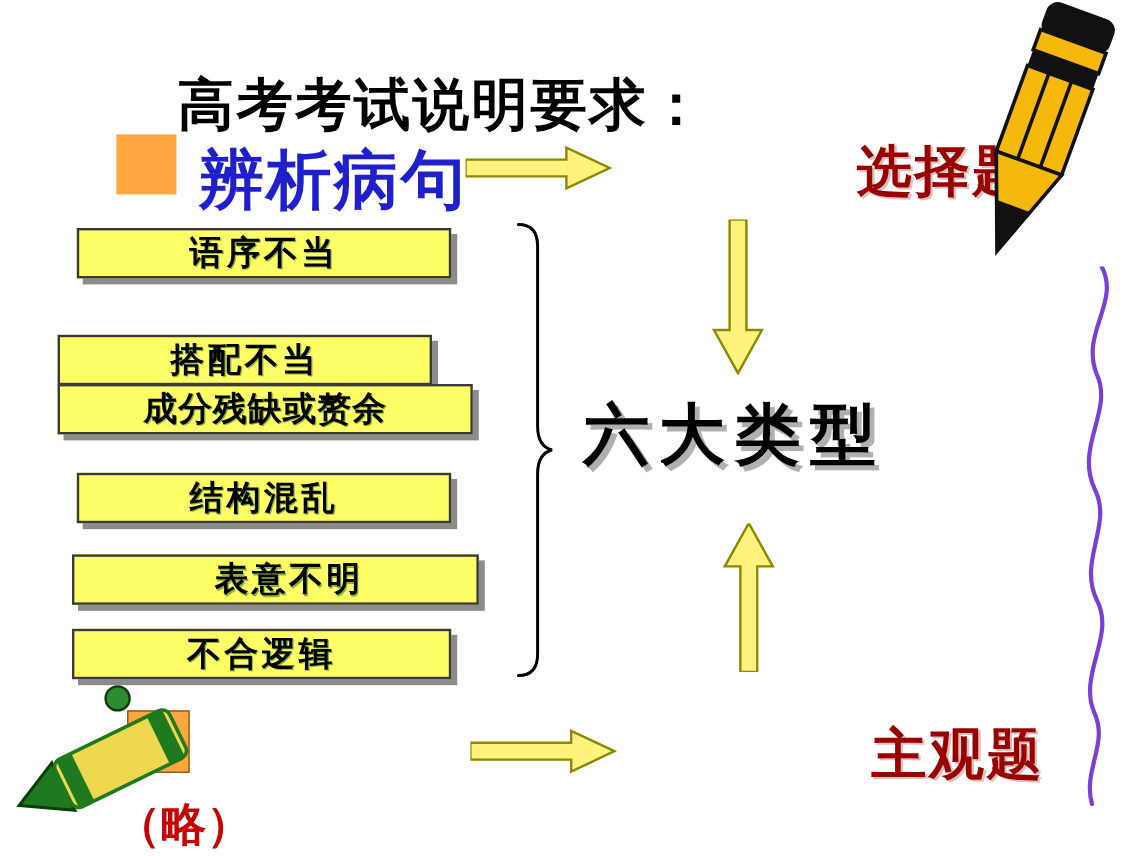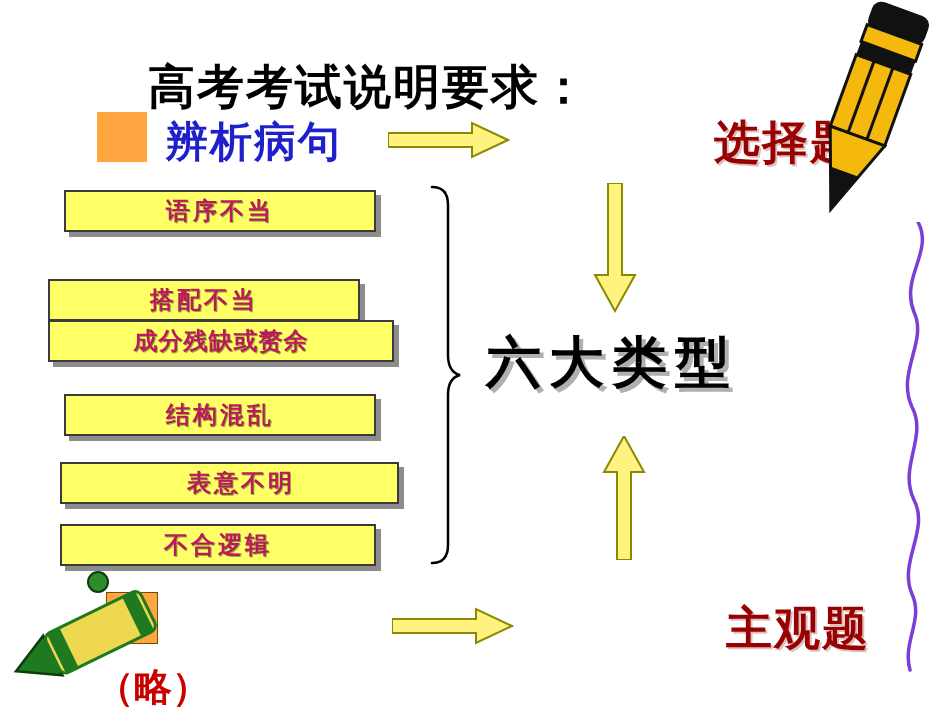--- a/index.html
+++ b/index.html
@@ -12,42 +12,42 @@
   .slide-title {
     left:148px; top:56px; font-size:47px; font-weight:bold; color:#000;
     letter-spacing:2px; white-space:nowrap;
   }
 
   .bullet-square { width:50px; height:50px; background:#FFA640; }
   .bullet-top { left:97px; top:112px; }
   .bullet-bottom { left:106px; top:592px; border:1px solid #7a4a00; }
 
   .section-label {
-    font-size:42px; font-weight:bold; color:#1F1FCC; letter-spacing:2px;
+    font-size:54px; font-weight:bold; color:#1F1FCC; letter-spacing:2px;
     white-space:nowrap;
   }
   .label-top { left:166px; top:114px; }
   .label-bottom { left:172px; top:600px; }
 
   .result-label {
     font-size:46px; font-weight:bold; color:#990000; letter-spacing:2px;
     white-space:nowrap; text-shadow:2px 2px 0 rgba(120,0,0,0.25);
   }
   .result-top { left:714px; top:112px; }
   .result-bottom { left:726px; top:598px; }
 
   .note-label {
     left:96px; top:662px; font-size:38px; font-weight:bold; color:#C80000;
     white-space:nowrap;
   }
 
   .box {
     position:absolute; background:#FFFF66; border:2px solid #3a3a3a;
     box-shadow:5px 5px 0 #8c8c8c; display:flex; align-items:center;
-    justify-content:center; font-weight:bold; color:#be185d; font-size:24px;
+    justify-content:center; font-weight:bold; color:#000000; font-size:28px;
     font-family:"Liberation Sans","DejaVu Sans",sans-serif;
     letter-spacing:3px; text-shadow:1px 1px 0 rgba(0,90,0,0.45);text-align:center;
   }
   .box1 { left:64px;  top:190px; width:308px; height:38px; }
   .box2 { left:48px;  top:263px; width:308px; height:38px;margin-top:16px; }
   .box3 { left:48px;  top:320px; width:342px; height:38px; letter-spacing:1px; }
   .box4 { left:64px;  top:394px; width:308px; height:38px; }
   .box5 { left:60px;  top:462px; width:312px; height:38px;padding-left:23px; }
   .box6 { left:60px;  top:524px; width:312px; height:38px; }
 

